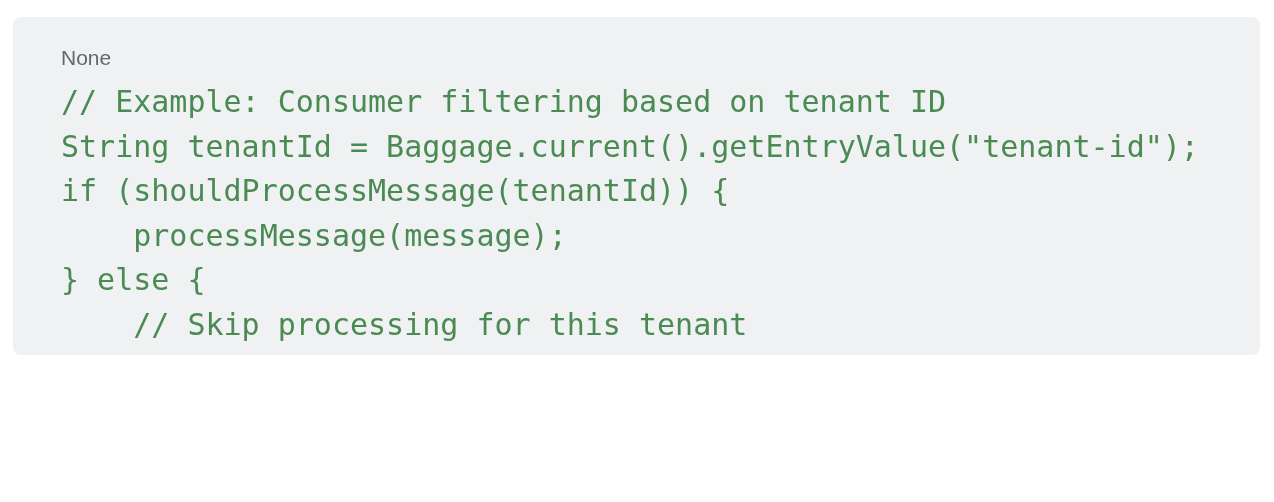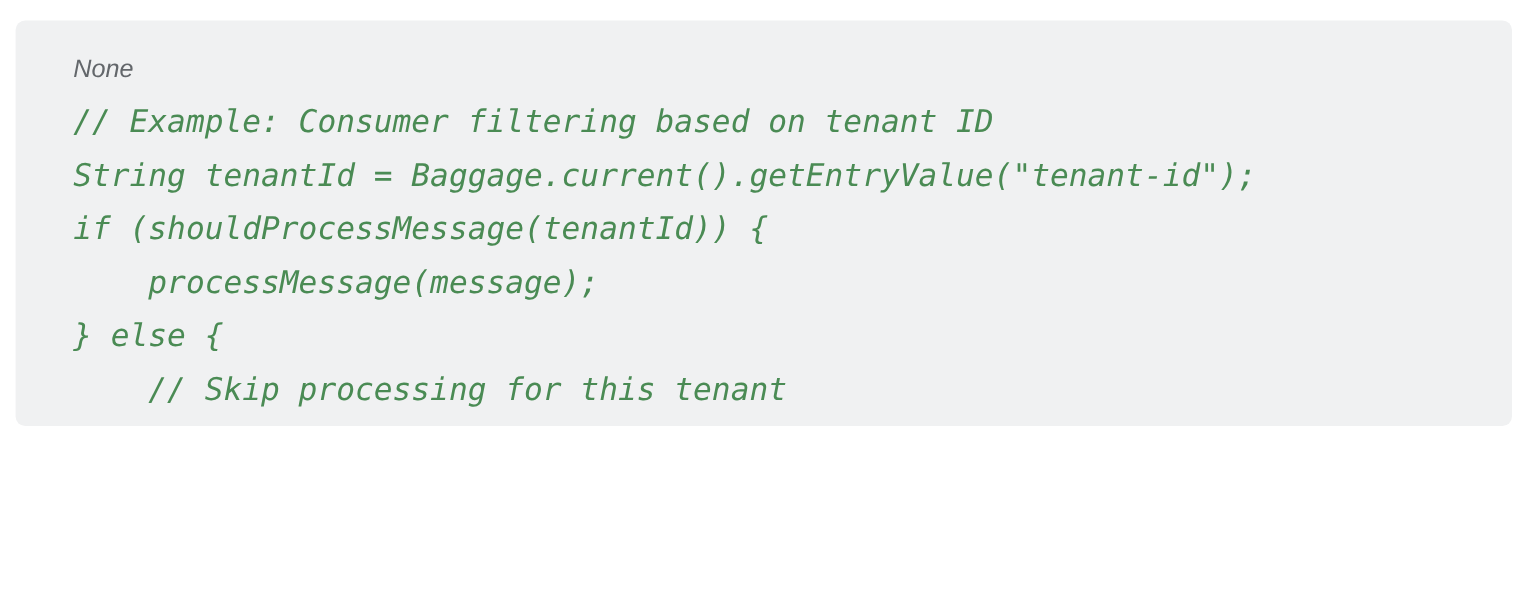--- a/index.html
+++ b/index.html
@@ -13,32 +13,31 @@
   .code-card {
     position: absolute;
     left: 13px;
     top: 17px;
     width: 1247px;
     height: 338px;
     background: var(--panel-bg, #f0f1f2);
     border-radius: 8px;
     padding: 29px 40px 0 48px;
     overflow: hidden;
-    font-style: italic;
   }
   .lang-label {
     font-family: "Liberation Sans", sans-serif;
     font-size: 21px;
     line-height: 24px;
     color: var(--label-gray, #63676b);
     margin-bottom: 10px;
   }
   .code-block {
     font-family: "DejaVu Sans Mono", "Liberation Mono", monospace;
-    font-size: 26px;
+    font-size: 30px;
     line-height: 44.5px;
     color: var(--code-green, #4a8b54);
     white-space: pre;
   }
   .code-line {
     white-space: pre;
   }
 </style>
 </head>
 <body>

